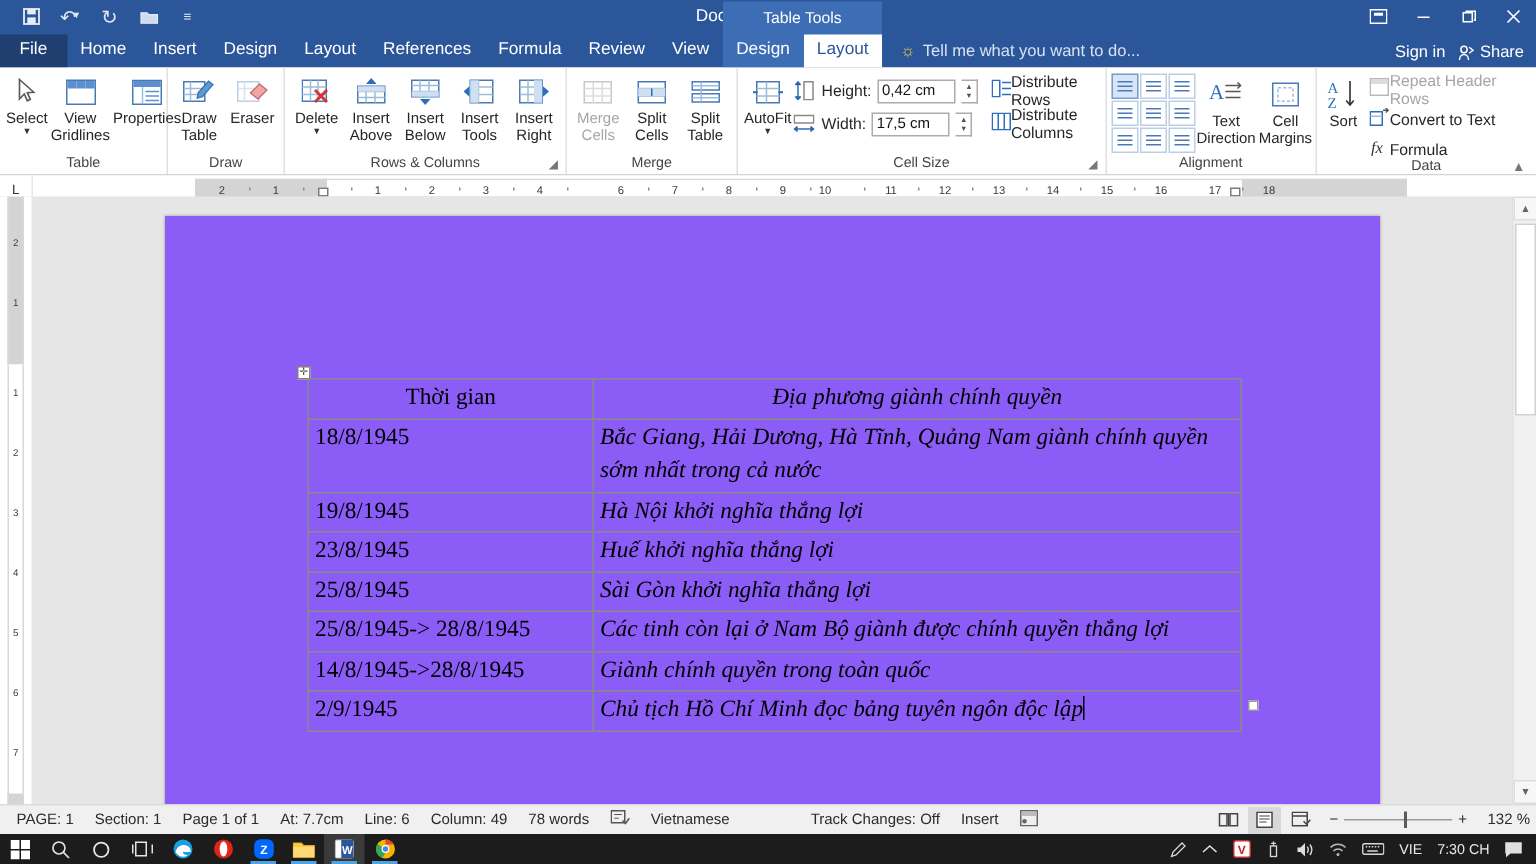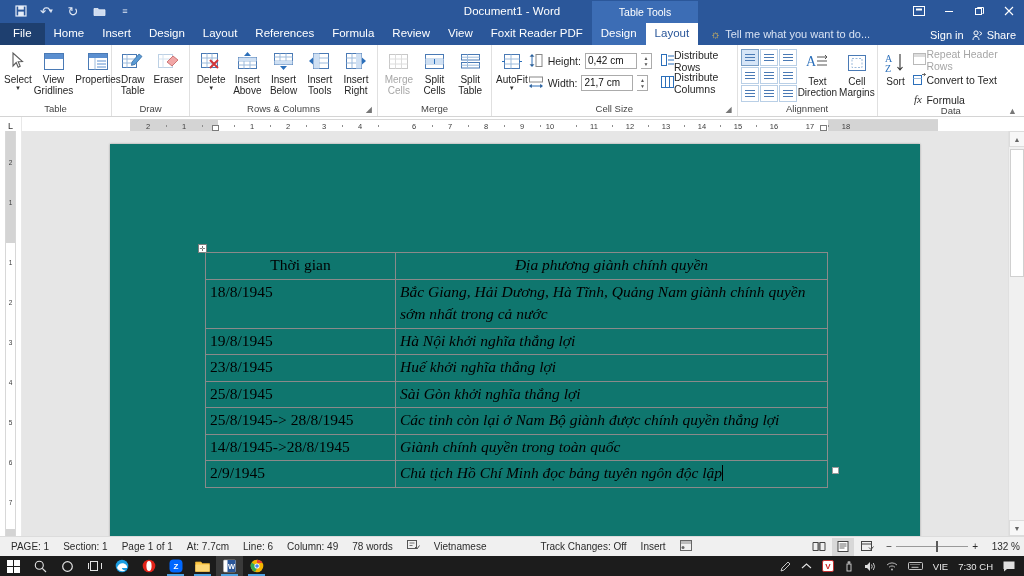--- a/index.html
+++ b/index.html
@@ -239,21 +239,21 @@
     border-right: 1px solid #e8e8e8;
   }
   .vruler .vband { position: absolute; left: 5px; width: 11px; background: #d4d4d4; border-left:1px solid #d8d8d8; border-right:1px solid #d8d8d8;}
   .vruler .vwhite { position: absolute; left: 5px; width: 11px; background: #ffffff; border-left:1px solid #d8d8d8; border-right:1px solid #d8d8d8;}
   .vruler .vtk { position: absolute; left: 5px; width: 11px; text-align: center; font-size: 6.5px; color: #3b3b3b; }
 
   .page {
     position: absolute;
     left: 110px; top: 13px;
     width: 810px; height: 400px;
-    background: #0f766e;
+    background: #8b5cf6;
     box-shadow: 0 0 2px rgba(0,0,0,0.35);
   }
 
   
   .vscroll {
     position: absolute; right: 0; top: 0; bottom: 0; width: 16px;
     background: #f0f0f0;
     border-left: 1px solid #e0e0e0;
   }
   .vscroll .arrow {
@@ -418,21 +418,20 @@
 <div class="tabstrip">
   <div class="tab file">File</div>
   <div class="tab">Home</div>
   <div class="tab">Insert</div>
   <div class="tab">Design</div>
   <div class="tab">Layout</div>
   <div class="tab">References</div>
   <div class="tab">Formula</div>
   <div class="tab">Review</div>
   <div class="tab">View</div>
-  <div class="tab">Foxit Reader PDF</div>
 
   <div class="contextual-wrap">
     <div class="ctx-label">Table Tools</div>
     <div class="tab">Design</div>
     <div class="tab active">Layout</div>
   </div>
 
   <div class="tellme">
     <span class="bulb">☼</span>
     <span>Tell me what you want to do...</span>
@@ -686,21 +685,21 @@
             </span>
         </div>
         <div class="smallrow">
           <span class="sico">
             <svg width="14" height="13" viewBox="0 0 14 13">
                 <rect x="0.5" y="1" width="13" height="5" fill="none" stroke="#888"></rect>
                 <path d="M1 10h12M2.6 8.4L0.6 10l2 1.6M11.4 8.4L13.4 10l-2 1.6" stroke="#2b6fba" stroke-width="1"></path>
               </svg>
           </span>
           <span>Width:</span>
-          <span class="spinbox">21,7 cm</span>
+          <span class="spinbox">17,5 cm</span>
           <span class="spinner">
               <span>▲</span>
               <span>▼</span>
             </span>
         </div>
       </div>
 
       <div style="display:flex;flex-direction:column;gap:3px;padding-top:4px;padding-left:6px;">
         <div class="inlinebtn">
           <span class="sico">

